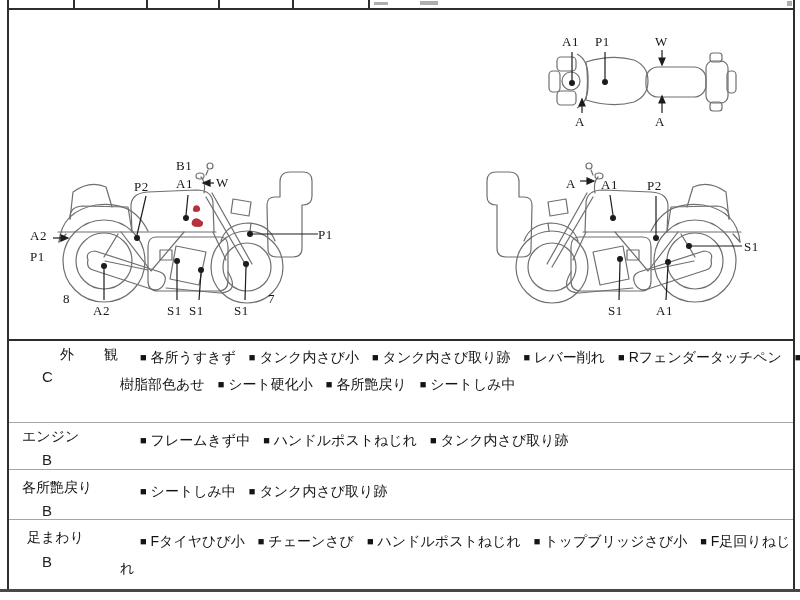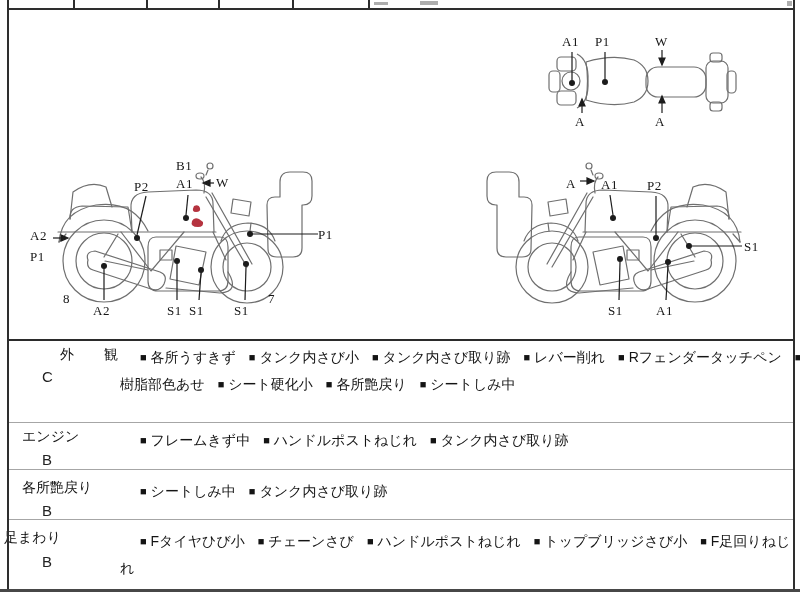--- a/index.html
+++ b/index.html
@@ -188,21 +188,21 @@
       <div class="row-items" style="top: 344px;"><span class="insp-item"><span class="blt">■</span> <span>各所うすきず</span></span><span class="insp-item"><span class="blt">■</span> <span>タンク内さび小</span></span><span class="insp-item"><span class="blt">■</span> <span>タンク内さび取り跡</span></span><span class="insp-item"><span class="blt">■</span> <span>レバー削れ</span></span><span class="insp-item"><span class="blt">■</span> <span>Rフェンダータッチペン</span></span><span class="insp-item"><span class="blt">■</span> <span>樹脂部色あせ</span></span><span class="insp-item"><span class="blt">■</span> <span>シート硬化小</span></span><span class="insp-item"><span class="blt">■</span> <span>各所艶戻り</span></span><span class="insp-item"><span class="blt">■</span> <span>シートしみ中</span></span></div>
       <div style="position: absolute; left: 8px; top: 422px; width: 786px; height: 1px; background: rgb(166, 166, 166);"></div>
       <div class="row-label" style="left: 22px; top: 428px;">エンジン</div>
       <div class="row-grade" style="left: 42px; top: 451px;">B</div>
       <div class="row-items" style="top: 427px;"><span class="insp-item"><span class="blt">■</span> <span>フレームきず中</span></span><span class="insp-item"><span class="blt">■</span> <span>ハンドルポストねじれ</span></span><span class="insp-item"><span class="blt">■</span> <span>タンク内さび取り跡</span></span></div>
       <div style="position: absolute; left: 8px; top: 469px; width: 786px; height: 1px; background: rgb(166, 166, 166);"></div>
       <div class="row-label" style="left: 22px; top: 479px;">各所艶戻り</div>
       <div class="row-grade" style="left: 42px; top: 502px;">B</div>
       <div class="row-items" style="top: 478px;"><span class="insp-item"><span class="blt">■</span> <span>シートしみ中</span></span><span class="insp-item"><span class="blt">■</span> <span>タンク内さび取り跡</span></span></div>
       <div style="position: absolute; left: 8px; top: 519px; width: 786px; height: 1px; background: rgb(166, 166, 166);"></div>
-      <div class="row-label" style="left: 4px; top: 529px;">足まわり</div>
+      <div class="row-label" style="left: 27px; top: 529px;">足まわり</div>
       <div class="row-grade" style="left: 42px; top: 553px;">B</div>
       <div class="row-items" style="top: 528px;"><span class="insp-item"><span class="blt">■</span> <span>Fタイヤひび小</span></span><span class="insp-item"><span class="blt">■</span> <span>チェーンさび</span></span><span class="insp-item"><span class="blt">■</span> <span>ハンドルポストねじれ</span></span><span class="insp-item"><span class="blt">■</span> <span>トップブリッジさび小</span></span><span class="insp-item"><span class="blt">■</span> <span>F足回りねじれ</span></span></div>
     </div>
 
   <div class="rule" style="left:7px;top:8px;width:788px;height:2px;"></div>
   <div class="rule" style="left:73px;top:0;width:2px;height:10px;"></div>
   <div class="rule" style="left:146px;top:0;width:2px;height:10px;"></div>
   <div class="rule" style="left:218px;top:0;width:2px;height:10px;"></div>
   <div class="rule" style="left:292px;top:0;width:2px;height:10px;"></div>
   <div class="rule" style="left:368px;top:0;width:2px;height:10px;"></div>

